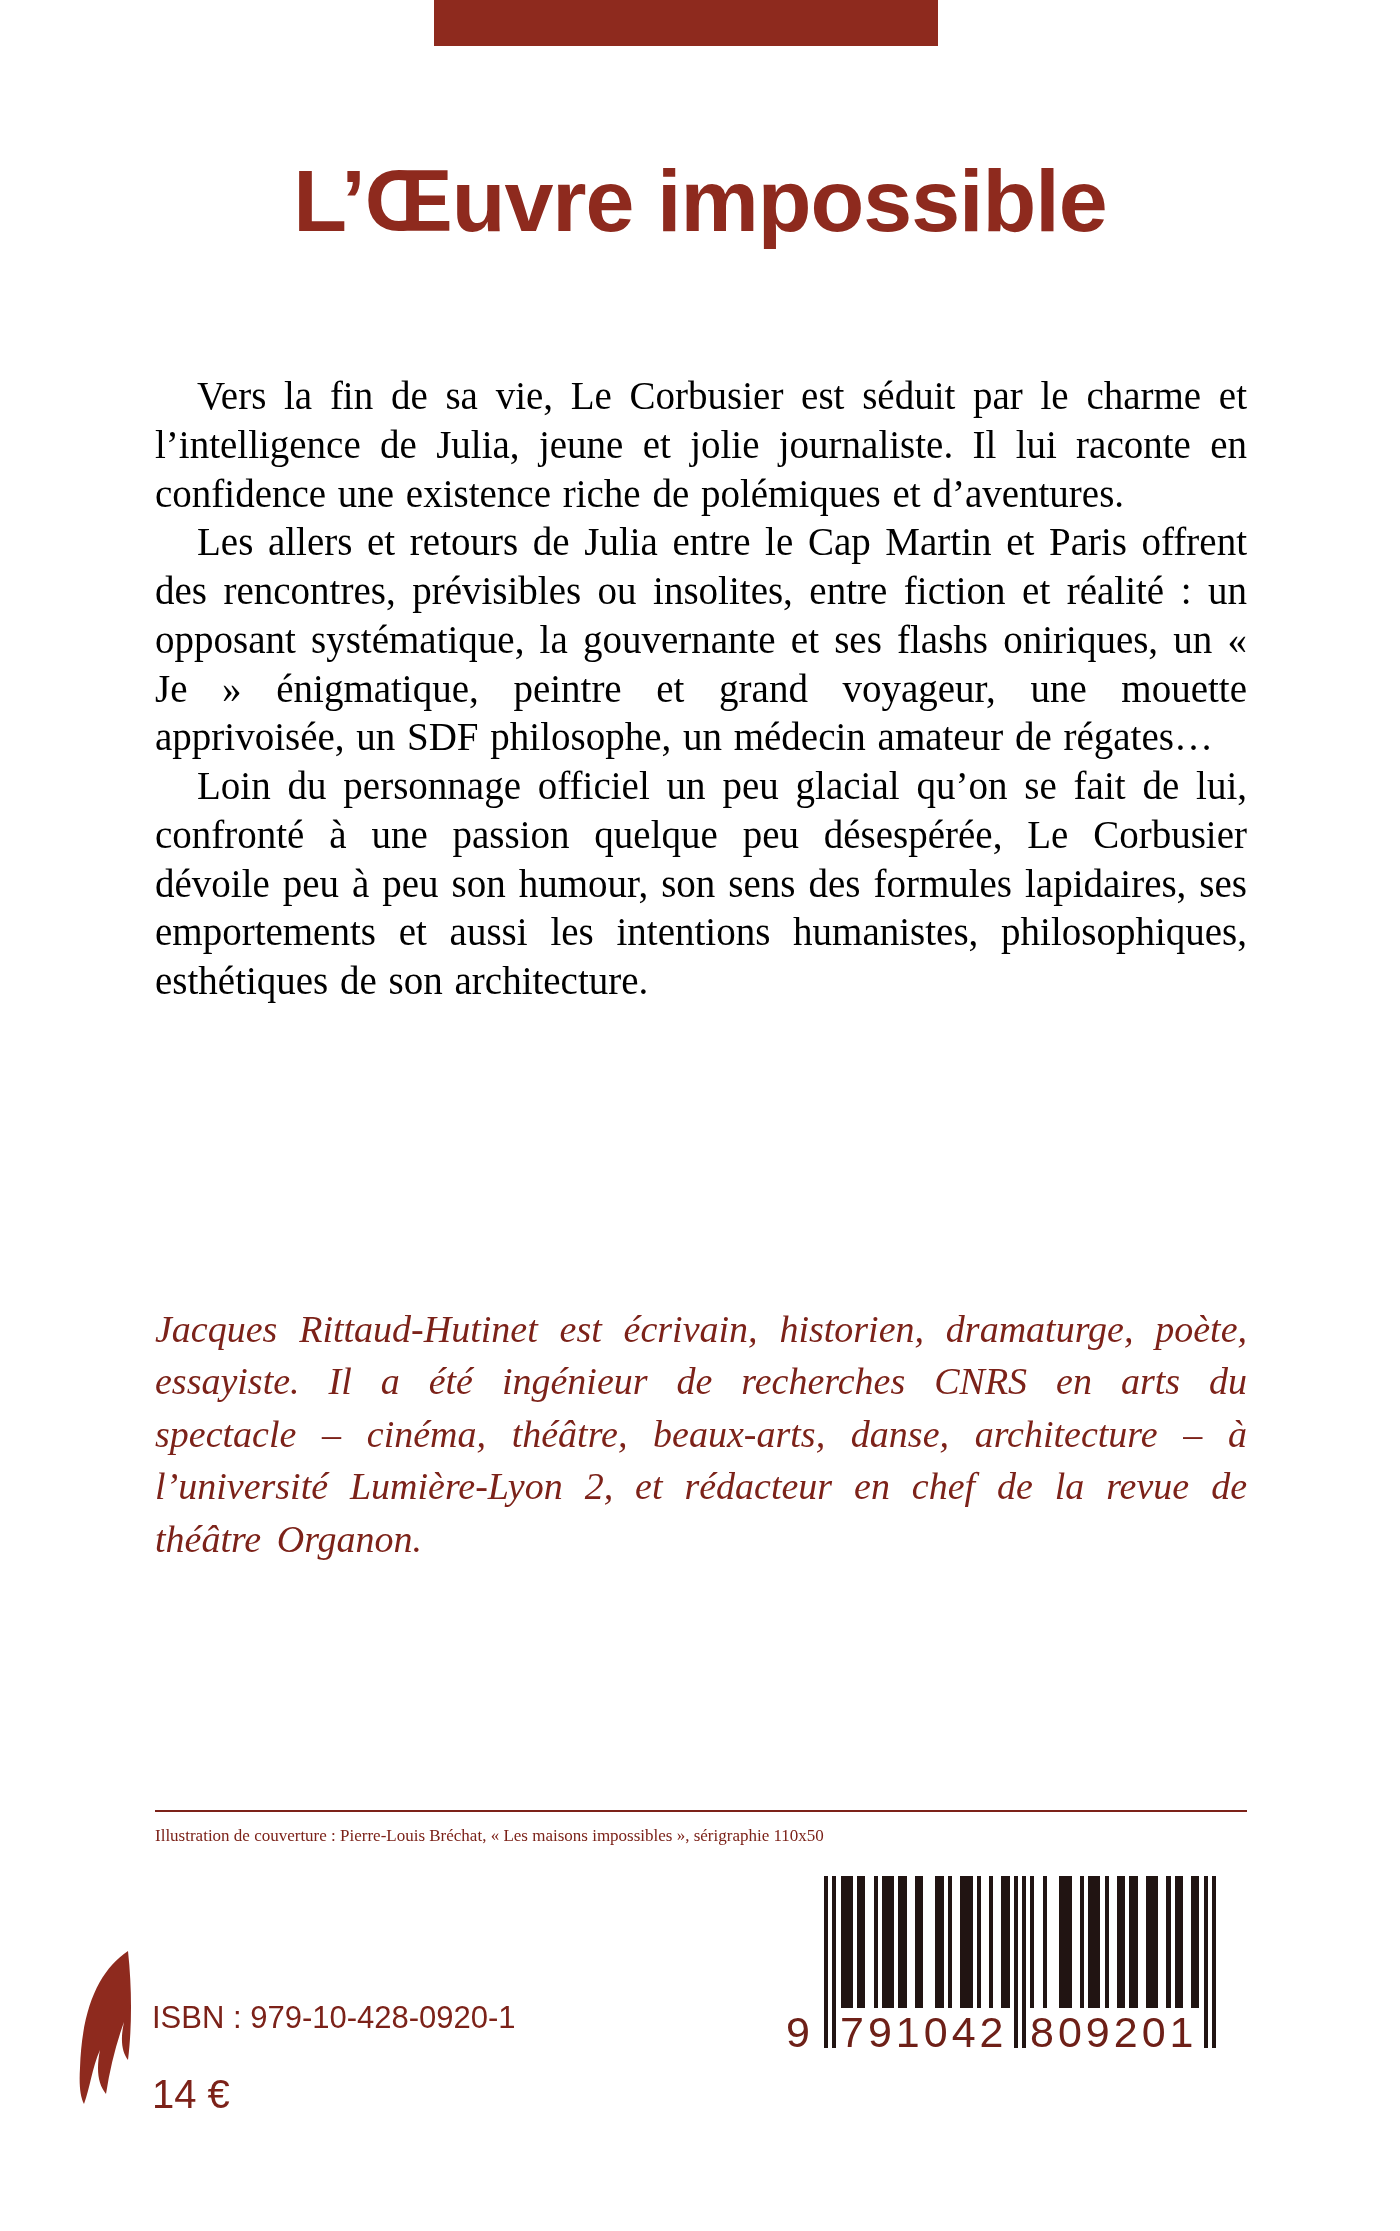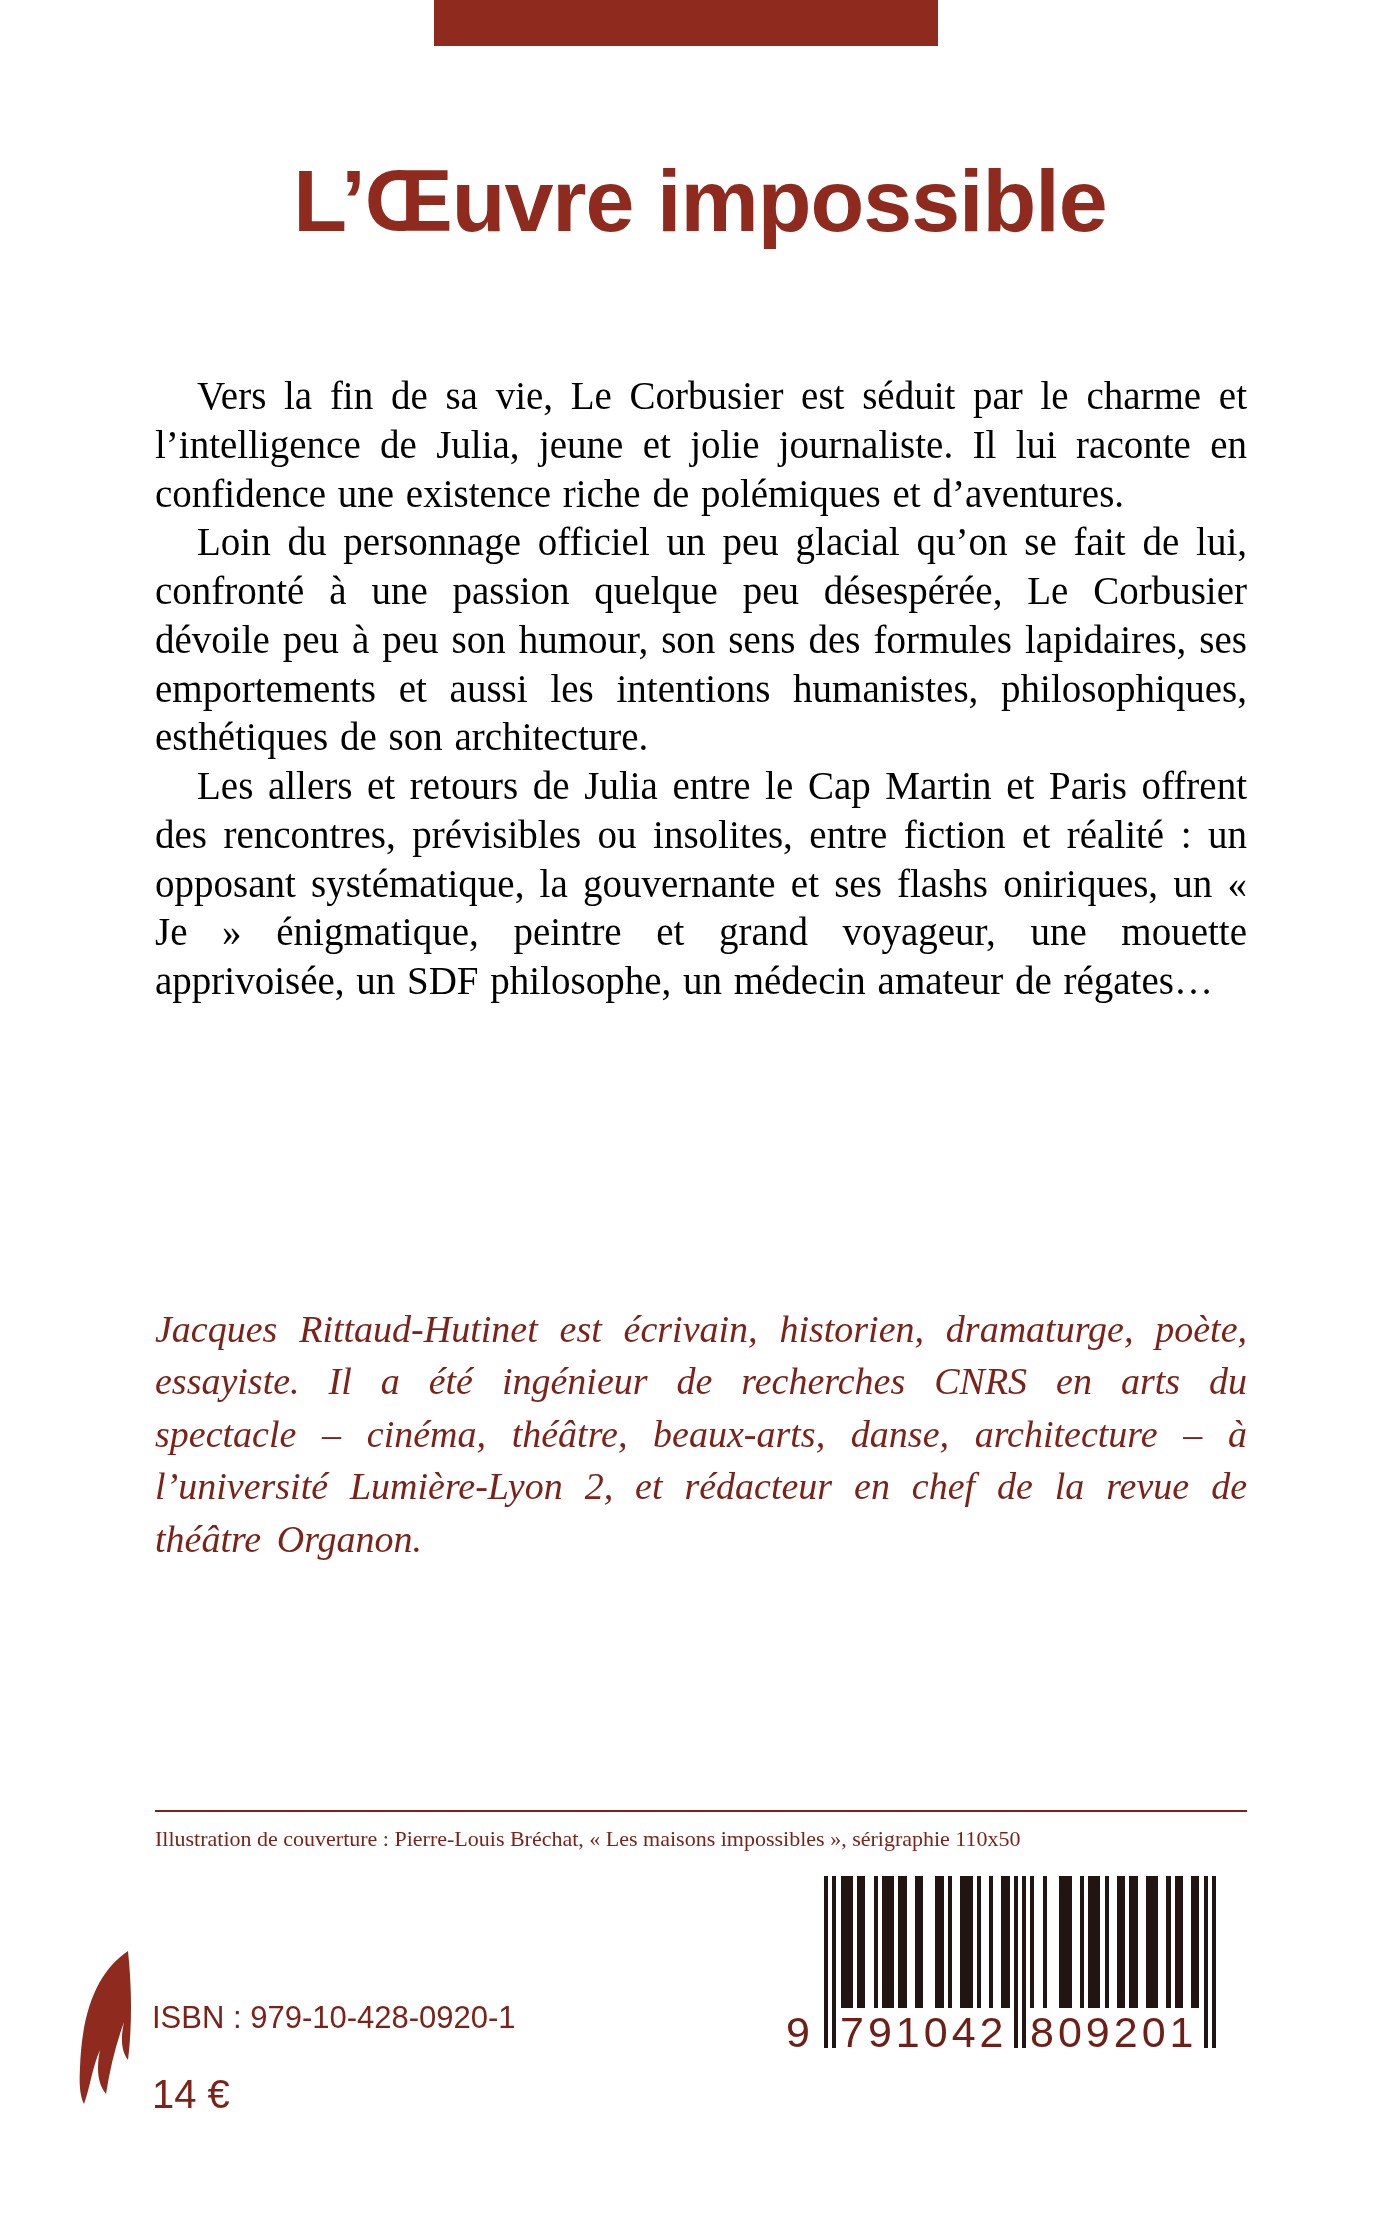--- a/index.html
+++ b/index.html
@@ -54,21 +54,21 @@
   .rule {
     position: absolute;
     left: 155px; top: 1810px;
     width: 1092px; height: 2px;
     background: #7c2219;
   }
   .credit {
     position: absolute;
     left: 155px; top: 1826px;
     width: 1092px;
-    font-size: 22px;
+    font-size: 17px;
     color: #7c2219;
     white-space: nowrap;
   }
   .quill {
     position: absolute;
     left: 72px; top: 1948px;
     width: 64px; height: 158px;
   }
   .quill path { fill: #8e2a1e; }
   .isbn {
@@ -107,22 +107,22 @@
 <body>
 
 <div class="page">
 
   <div class="top-bar"></div>
 
   <h1 class="title">L’Œuvre impossible</h1>
 
   <div class="synopsis">
     <p>Vers la fin de sa vie, Le Corbusier est séduit par le charme et l’intelligence de Julia, jeune et jolie journaliste. Il lui raconte en confidence une existence riche de polémiques et d’aventures.</p>
+    <p>Les allers et retours de Julia entre le Cap Martin et Paris offrent des rencontres, prévisibles ou insolites, entre fiction et réalité : un opposant systématique, la gouvernante et ses flashs oniriques, un « Je » énigmatique, peintre et grand voyageur, une mouette apprivoisée, un SDF philosophe, un médecin amateur de régates…</p>
     <p>Loin du personnage officiel un peu glacial qu’on se fait de lui, confronté à une passion quelque peu désespérée, Le Corbusier dévoile peu à peu son humour, son sens des formules lapidaires, ses emportements et aussi les intentions humanistes, philosophiques, esthétiques de son architecture.</p>
-    <p>Les allers et retours de Julia entre le Cap Martin et Paris offrent des rencontres, prévisibles ou insolites, entre fiction et réalité : un opposant systématique, la gouvernante et ses flashs oniriques, un « Je » énigmatique, peintre et grand voyageur, une mouette apprivoisée, un SDF philosophe, un médecin amateur de régates…</p>
   </div>
 
   <p class="bio">Jacques Rittaud-Hutinet est écrivain, historien, dramaturge, poète, essayiste. Il a été ingénieur de recherches CNRS en arts du spectacle – cinéma, théâtre, beaux-arts, danse, architecture – à l’université Lumière-Lyon 2, et rédacteur en chef de la revue de théâtre Organon.</p>
 
   <div class="rule"></div>
 
   <div class="credit">Illustration de couverture : Pierre-Louis Bréchat, « Les maisons impossibles », sérigraphie 110x50</div>
 
   <svg class="quill" viewBox="0 0 64 158" xmlns="http://www.w3.org/2000/svg" aria-hidden="true">
     <path d="M56 3 C28 22 10 58 8 120 C7 136 8 148 12 156 C18 140 20 120 28 102 C24 122 26 136 34 146 C38 120 44 96 52 74 C48 92 50 104 56 112 C60 80 60 40 56 3 Z"></path>

